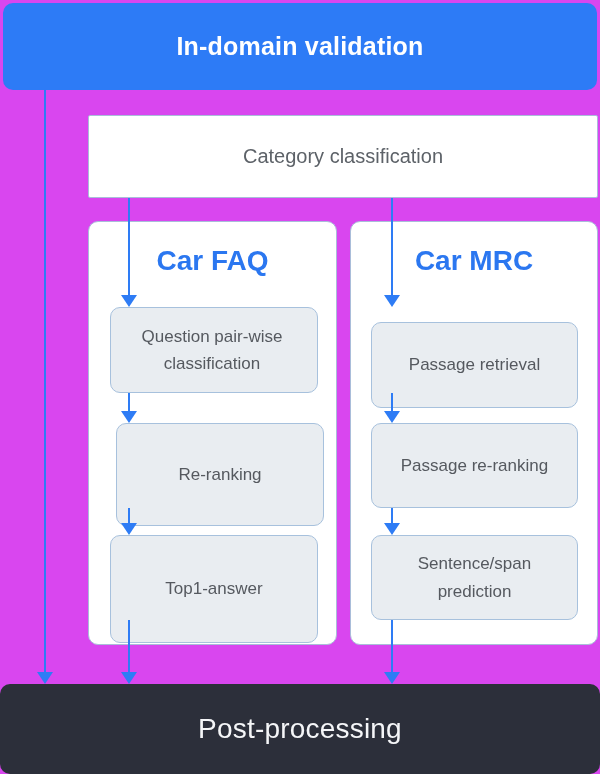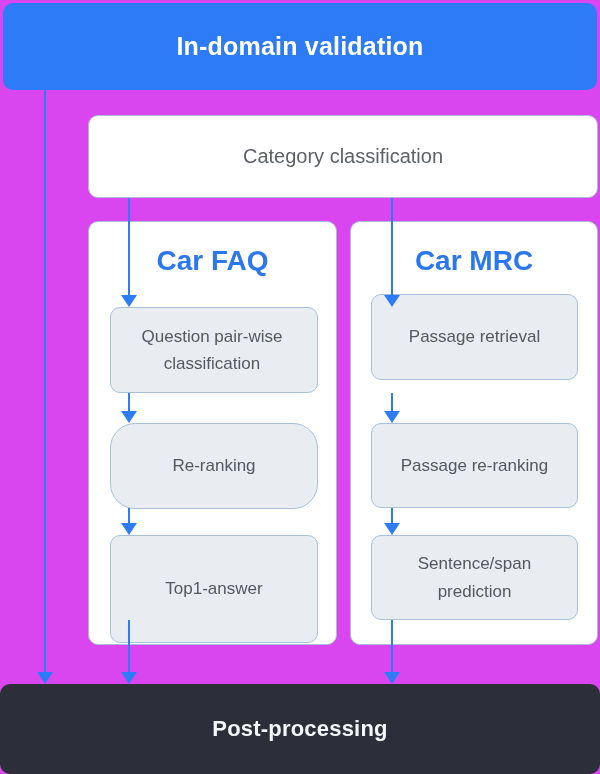--- a/index.html
+++ b/index.html
@@ -33,21 +33,21 @@
     letter-spacing: 0.2px;
   }
 
   
   .category-box {
     position: absolute;
     left: 88px; top: 115px;
     width: 510px; height: 83px;
     background: #ffffff;
     border: 1px solid #a9bdd9;
-    border-radius: 10px;
+    border-radius: 2px;
     display: flex; align-items: center; justify-content: center;
     box-sizing: border-box;
     z-index: 2;
   }
   .category-box span {
     color: #5d6268;
     font-size: 20px;
   }
 
   
@@ -94,22 +94,22 @@
     position: absolute;
     left: 0px; top: 684px;
     width: 600px; height: 90px;
     background: #2c2f3a;
     border-radius: 10px;
     display: flex; align-items: center; justify-content: center;
     z-index: 2;
   }
   .footer span {
     color: #f5f6f8;
-    font-size: 22px;
-    font-weight: 700;
+    font-size: 28px;
+    font-weight: 400;
     letter-spacing: 0.2px;
   }
 
   
   .arrow {
     position: absolute;
     width: 2px;
     background: #2e7cf5;
     z-index: 6;
   }
@@ -139,24 +139,24 @@
 
   <div class="column faq">
     <div class="col-title">Car FAQ</div>
   </div>
 
   <div class="column mrc">
     <div class="col-title">Car MRC</div>
   </div>
 
   <div class="step" style="left:110px; top:307px; width:208px; height:86px;padding-left:16px;">Question pair-wise classification</div>
-  <div class="step" style="left:110px; top:423px; width:208px; height:86px;border-radius:25px;">Re-ranking</div>
+  <div class="step" style="left:116px; top:423px; width:208px; height:103px;">Re-ranking</div>
   <div class="step" style="left:110px; top:535px; width:208px; height:108px;">Top1-answer</div>
 
-  <div class="step" style="left:371px; top:294px; width:207px; height:86px;">Passage retrieval</div>
+  <div class="step" style="left:371px; top:322px; width:207px; height:86px;">Passage retrieval</div>
   <div class="step" style="left:371px; top:423px; width:207px; height:85px;">Passage re-ranking</div>
   <div class="step" style="left:371px; top:535px; width:207px; height:85px;">Sentence/span prediction</div>
 
   <div class="footer">
     <span>Post-processing</span>
   </div>
 
   <div class="arrow" style="left:44px;  top:90px;  height:582px;"></div>
   <div class="arrow" style="left:128px; top:198px; height:97px;"></div>
   <div class="arrow" style="left:391px; top:198px; height:97px;"></div>

